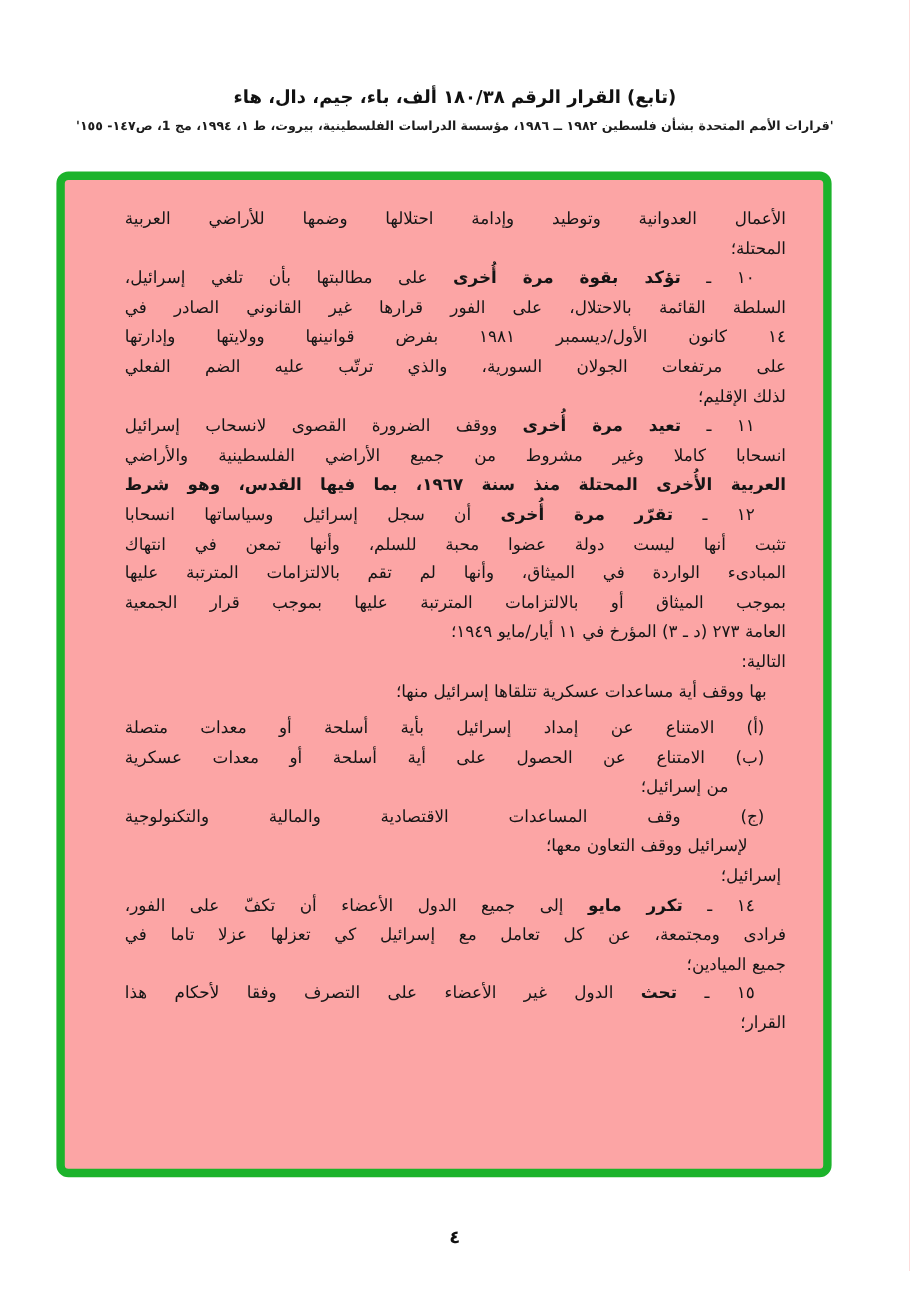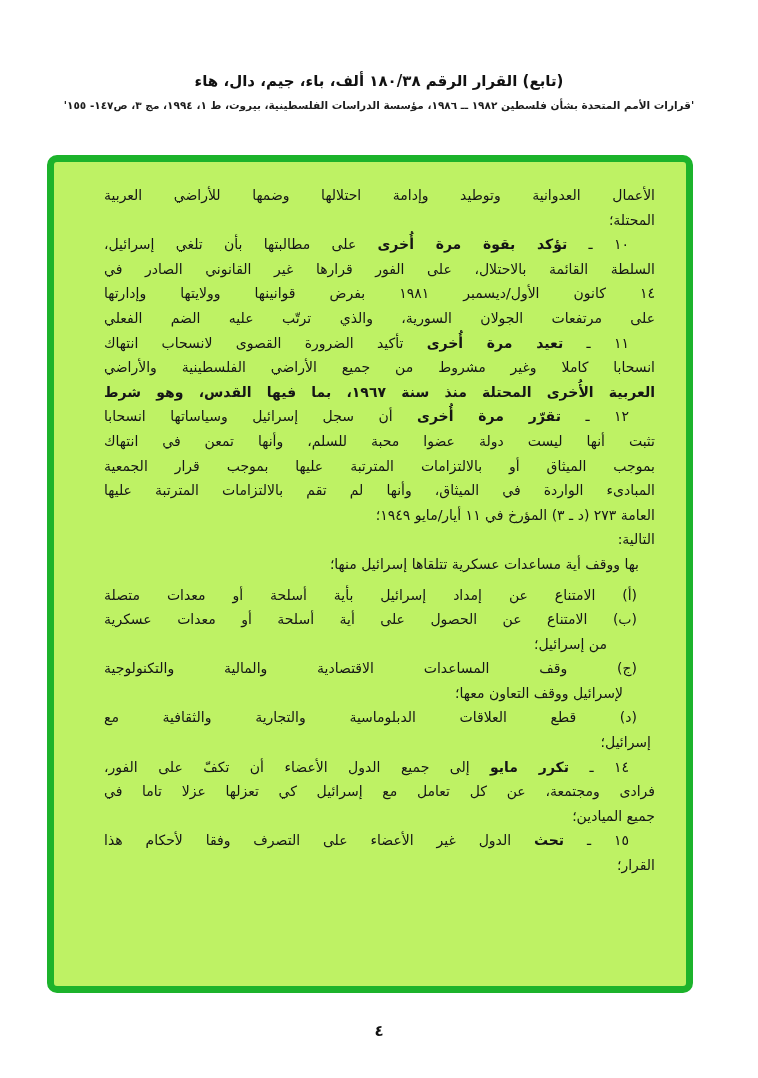--- a/index.html
+++ b/index.html
@@ -24,26 +24,26 @@
     letter-spacing: 0;
   }
   .doc-citation {
     font-size: 10.5px;
     font-weight: bold;
     margin-top: 9px;
     color: #1c1c1c;
   }
   .green-box {
     position: absolute;
-    left: 47px; top: 155px;
+    left: 47px; top: 143px;
     width: 646px; height: 838px;
     border: 7px solid #1cb32b;
     border-radius: 10px;
     box-sizing: border-box;
-    background: #bef264;
+    background: #fca5a5;
   }
   .text-body {
     direction: rtl;
     padding: 21px 31px 0 50px;
     font-size: 14px;
     line-height: 24.6px;
     text-align: right;
   }
   .line {
     text-align: justify;
@@ -65,47 +65,47 @@
     font-size: 15px;
     font-weight: bold;
     color: #111;
   }
 </style>
 </head>
 <body>
 
 <div class="header">
   <div class="doc-title">(تابع) القرار الرقم ١٨٠/٣٨ ألف، باء، جيم، دال، هاء</div>
-  <div class="doc-citation">'قرارات الأمم المتحدة بشأن فلسطين ١٩٨٢ ــ ١٩٨٦، مؤسسة الدراسات الفلسطينية، بيروت، ط ١، ١٩٩٤، مج ٣، ص١٤٧- ١٥٥'</div>
+  <div class="doc-citation">'قرارات الأمم المتحدة بشأن فلسطين ١٩٨٢ ــ ١٩٨٦، مؤسسة الدراسات الفلسطينية، بيروت، ط ١، ١٩٩٤، مج 1، ص١٤٧- ١٥٥'</div>
 </div>
 
 <div class="green-box">
   <div class="text-body" id="text-body">
       <div class="line"><span class="seg">الأعمال العدوانية وتوطيد وإدامة احتلالها وضمها للأراضي العربية</span></div>
       <div class="line right"><span class="seg">المحتلة؛</span></div>
       <div class="line" style="padding-right: 26px;"><span class="seg">١٠ ـ </span><span class="seg b">تؤكد بقوة مرة أُخرى</span><span class="seg"> على مطالبتها بأن تلغي إسرائيل،</span></div>
       <div class="line"><span class="seg">السلطة القائمة بالاحتلال، على الفور قرارها غير القانوني الصادر في</span></div>
       <div class="line"><span class="seg">١٤ كانون الأول/ديسمبر ١٩٨١ بفرض قوانينها وولايتها وإدارتها</span></div>
       <div class="line"><span class="seg">على مرتفعات الجولان السورية، والذي ترتّب عليه الضم الفعلي</span></div>
-      <div class="line" style="padding-right: 26px;"><span class="seg">١١ ـ </span><span class="seg b">تعيد مرة أُخرى</span><span class="seg"> تأكيد الضرورة القصوى لانسحاب انتهاك</span></div>
+      <div class="line right"><span class="seg">لذلك الإقليم؛</span></div>
+      <div class="line" style="padding-right: 26px;"><span class="seg">١١ ـ </span><span class="seg b">تعيد مرة أُخرى</span><span class="seg"> ووقف الضرورة القصوى لانسحاب إسرائيل</span></div>
       <div class="line"><span class="seg">انسحابا كاملا وغير مشروط من جميع الأراضي الفلسطينية والأراضي</span></div>
       <div class="line"><span class="seg b">العربية الأُخرى المحتلة منذ سنة ١٩٦٧، بما فيها القدس، وهو شرط</span></div>
       <div class="line" style="padding-right: 26px;"><span class="seg">١٢ ـ </span><span class="seg b">تقرّر مرة أُخرى</span><span class="seg"> أن سجل إسرائيل وسياساتها انسحابا</span></div>
       <div class="line"><span class="seg">تثبت أنها ليست دولة عضوا محبة للسلم، وأنها تمعن في انتهاك</span></div>
+      <div class="line"><span class="seg">المبادىء الواردة في الميثاق، وأنها لم تقم بالالتزامات المترتبة عليها</span></div>
       <div class="line"><span class="seg">بموجب الميثاق أو بالالتزامات المترتبة عليها بموجب قرار الجمعية</span></div>
-      <div class="line"><span class="seg">المبادىء الواردة في الميثاق، وأنها لم تقم بالالتزامات المترتبة عليها</span></div>
       <div class="line right"><span class="seg">العامة ٢٧٣ (د ـ ٣) المؤرخ في ١١ أيار/مايو ١٩٤٩؛</span></div>
       <div class="line right"><span class="seg">التالية:</span></div>
       <div class="line right" style="padding-right: 16px;"><span class="seg">بها ووقف أية مساعدات عسكرية تتلقاها إسرائيل منها؛</span></div>
       <div class="line gap-before" style="padding-right: 18px;"><span class="seg">(أ) الامتناع عن إمداد إسرائيل بأية أسلحة أو معدات متصلة</span></div>
       <div class="line" style="padding-right: 18px;"><span class="seg">(ب) الامتناع عن الحصول على أية أسلحة أو معدات عسكرية</span></div>
       <div class="line right" style="padding-right: 48px;"><span class="seg">من إسرائيل؛</span></div>
       <div class="line" style="padding-right: 18px;"><span class="seg">(ج) وقف المساعدات الاقتصادية والمالية والتكنولوجية</span></div>
       <div class="line right" style="padding-right: 32px;"><span class="seg">لإسرائيل ووقف التعاون معها؛</span></div>
-      <div class="line" style="padding-right: 18px;"><span class="seg">(د) قطع العلاقات الدبلوماسية والتجارية والثقافية مع</span></div>
       <div class="line right" style="padding-right: 4px;"><span class="seg">إسرائيل؛</span></div>
       <div class="line" style="padding-right: 26px;"><span class="seg">١٤ ـ </span><span class="seg b">تكرر مايو</span><span class="seg"> إلى جميع الدول الأعضاء أن تكفّ على الفور،</span></div>
       <div class="line"><span class="seg">فرادى ومجتمعة، عن كل تعامل مع إسرائيل كي تعزلها عزلا تاما في</span></div>
       <div class="line right"><span class="seg">جميع الميادين؛</span></div>
       <div class="line" style="padding-right: 26px;"><span class="seg">١٥ ـ </span><span class="seg b">تحث</span><span class="seg"> الدول غير الأعضاء على التصرف وفقا لأحكام هذا</span></div>
       <div class="line right"><span class="seg">القرار؛</span></div>
     </div>
 </div>
 
 <div class="page-number">٤</div>

